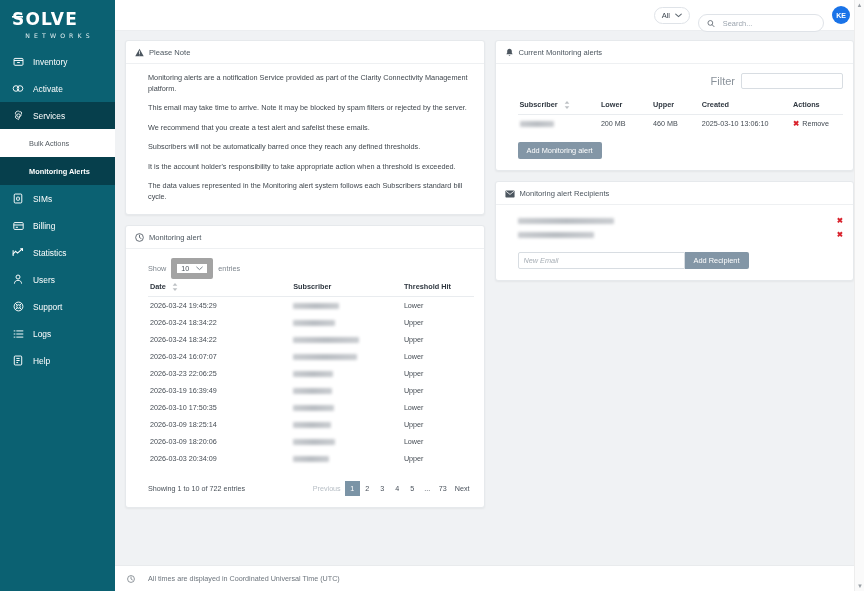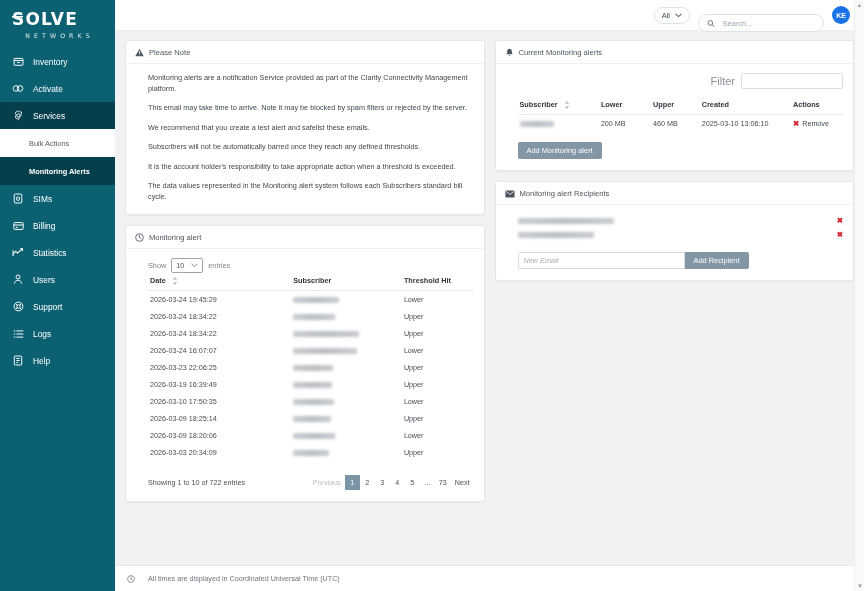--- a/index.html
+++ b/index.html
@@ -199,22 +199,22 @@
     color: #3f4750; font-size: 7.2px; cursor: pointer;
   }
   .x-red { color: #d9232d; font-weight: 700; font-size: 7.5px; line-height: 1; }
 
   .len-row {
     display: flex; align-items: center; gap: 5px;
     font-size: 7.3px; color: #7e868e;
   }
   .len-select {
     display: inline-flex; align-items: center; gap: 7px;
-    border: 1px solid #a3a3a3; border-radius: 2px;
-    height: 15px; padding: 0 4px;
+    border: 6px solid #a3a3a3; border-radius: 2px;
+    height: 21px; padding: 0 4px;
     font-size: 7.2px; color: #4c545c; background: #fff;
     cursor: pointer;
   }
 
   .pager-row {
     display: flex; align-items: center; justify-content: space-between;
     margin-top: 7px; padding-top: 7px;
   }
   .pager-info { font-size: 7.2px; color: #4a525a; }
   .pager { display: flex; align-items: center; gap: 0; }

